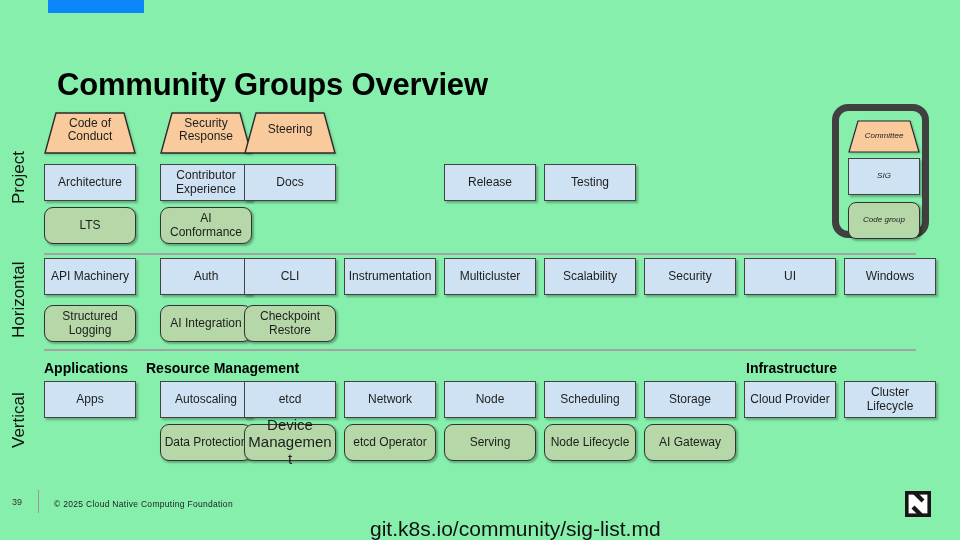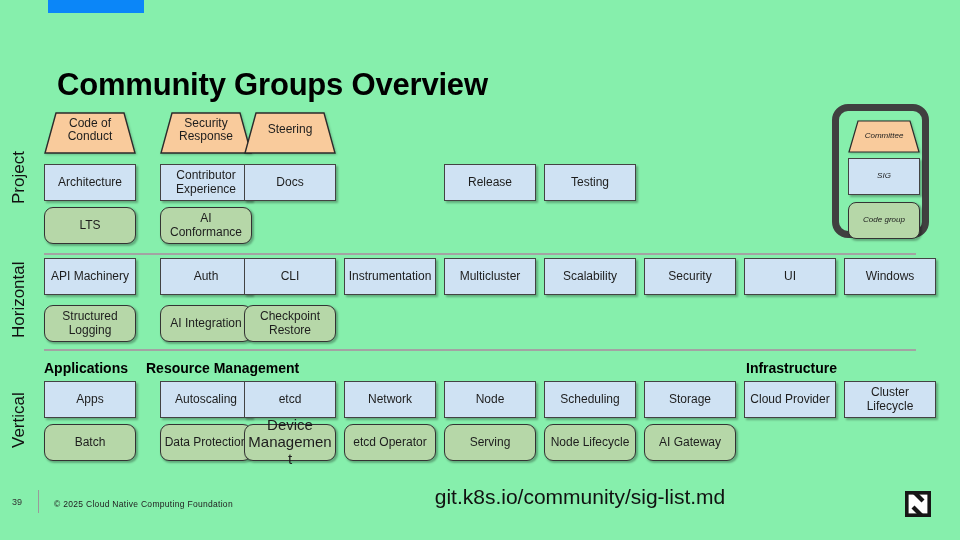--- a/index.html
+++ b/index.html
@@ -46,21 +46,21 @@
   .legend{position:absolute;left:832px;top:104px;width:97px;height:134px;box-sizing:border-box;
     border:7px solid #404040;border-radius:16px;}
   .legend .trap{left:9px;top:9px;width:72px;height:33px;}
   .legend .trap span{font-size:8px;font-style:italic;}
   .legend .lg-sig{position:absolute;left:9px;top:47px;width:72px;height:37px;font-size:8px;font-style:italic;}
   .legend .lg-wg{position:absolute;left:9px;top:91px;width:72px;height:37px;font-size:8px;font-style:italic;border-radius:8px;}
   
   .page-num{position:absolute;left:12px;top:497px;font-size:9px;color:#333;text-align:right;}
   .footer-sep{position:absolute;left:38px;top:490px;width:1px;height:23px;background:#9a9a9a;}
   .copyright{position:absolute;left:54px;top:499px;font-size:8.5px;letter-spacing:.3px;color:#222;}
-  .slide-url{position:absolute;left:370px;top:485px;width:420px;text-align:center;font-size:21px;color:#111;}
+  .slide-url{position:absolute;left:370px;top:517px;width:420px;text-align:left;font-size:21px;color:#111;}
   .cncf-icon{position:absolute;left:905px;top:491px;width:26px;height:26px;}
 </style>
 </head>
 <body>
 
 <div id="slide">
 
   <div class="accent-bar"></div>
   <h1 class="title">Community Groups Overview</h1>
 
@@ -132,21 +132,20 @@
   <div class="box sig r-vsig c1">Apps</div>
   <div class="box sig r-vsig c2">Autoscaling</div>
   <div class="box sig r-vsig c3">etcd</div>
   <div class="box sig r-vsig c4">Network</div>
   <div class="box sig r-vsig c5">Node</div>
   <div class="box sig r-vsig c6">Scheduling</div>
   <div class="box sig r-vsig c7" style="left:644px">Storage</div>
   <div class="box sig r-vsig c8">Cloud Provider</div>
   <div class="box sig r-vsig c9">Cluster Lifecycle</div>
 
-  <div class="box wg r-vwg c1">Batch</div>
   <div class="box wg r-vwg c2">Data Protection</div>
   <div class="box wg r-vwg c3 small">Device Management</div>
   <div class="box wg r-vwg c4">etcd Operator</div>
   <div class="box wg r-vwg c5">Serving</div>
   <div class="box wg r-vwg c7" style="left:644px">AI Gateway</div>
   <div class="box wg r-vwg c6">Node Lifecycle</div>
 
   <div class="page-num">39</div>
   <div class="footer-sep"></div>
   <div class="copyright">© 2025 Cloud Native Computing Foundation</div>

